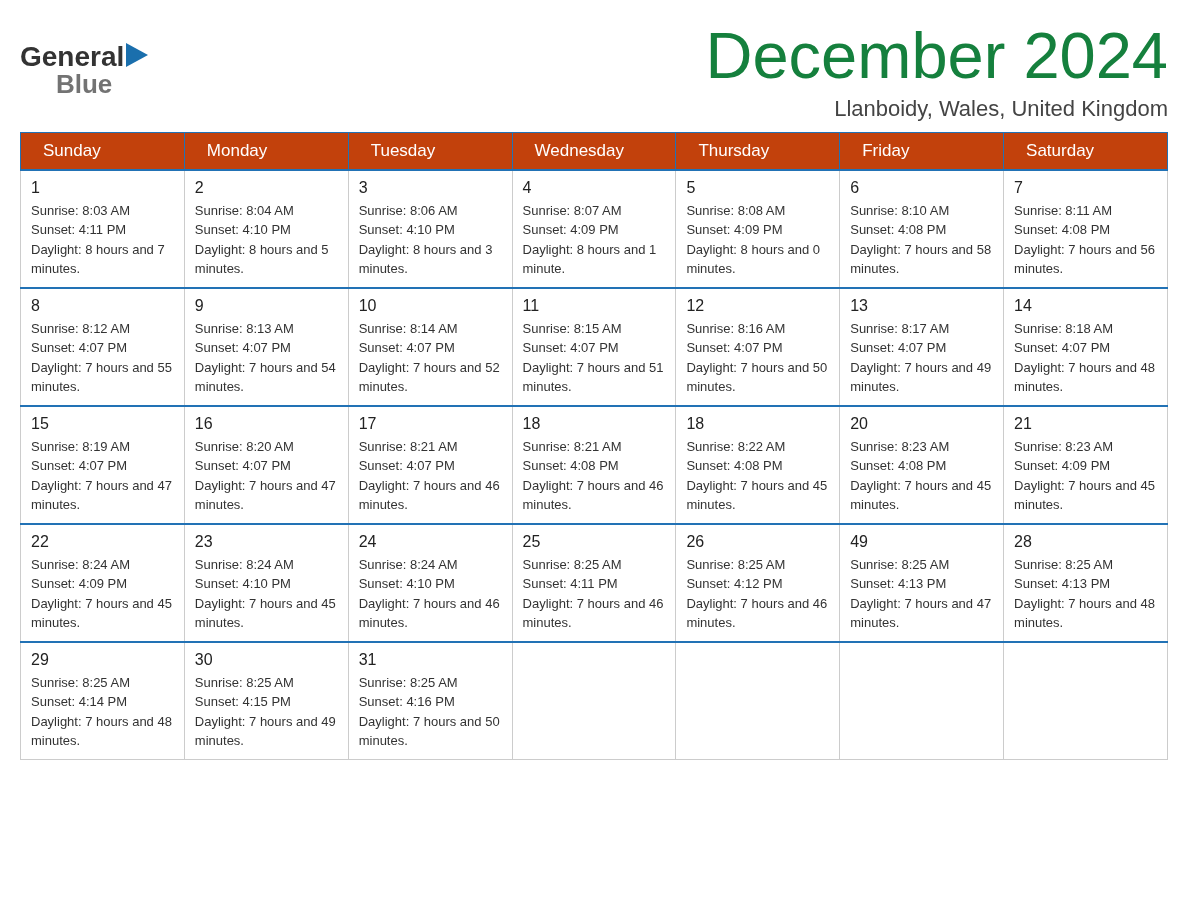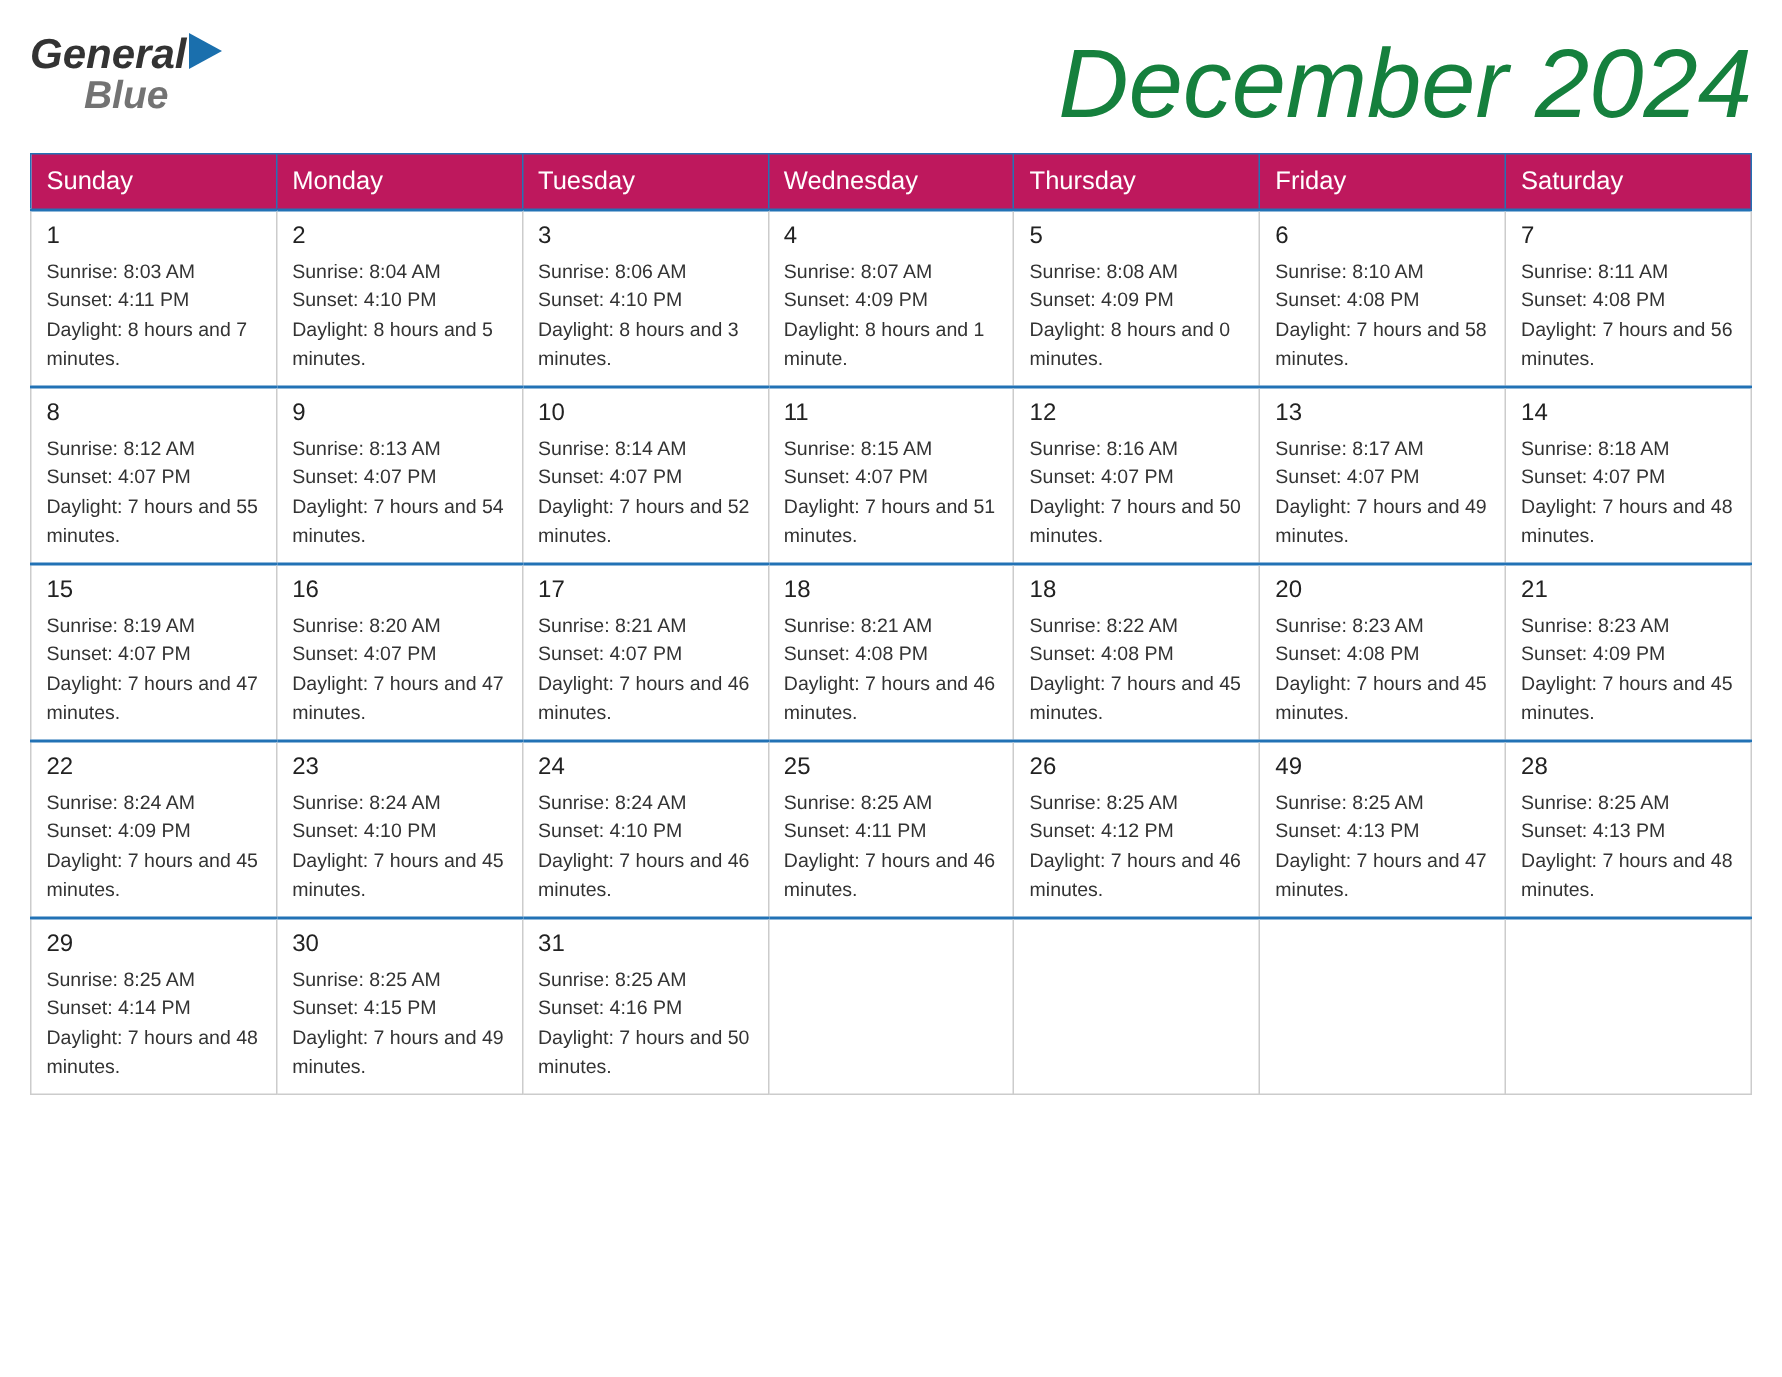--- a/index.html
+++ b/index.html
@@ -6,23 +6,22 @@
     body {
       font-family: Arial, sans-serif;
       background: #fff;
       padding: 20px;
       width: 1188px;
       min-height: 918px;
     }
     .header {
       display: flex;
       justify-content: space-between;
-      align-items: flex-start;
+      align-items: center;
       margin-bottom: 10px;
-      font-style: italic;
     }
     .logo-text-general {
       font-size: 28px;
       font-weight: bold;
       color: #333;
     }
     .logo-container {
       display: flex;
       flex-direction: column;
     }
@@ -50,25 +49,25 @@
       font-size: 22px;
       color: #444;
       margin-top: 4px;
     }
     .calendar {
       width: 100%;
       border-collapse: collapse;
       margin-top: 8px;
     }
     .calendar th {
-      background: #be185d;
+      background: #c2410c;
       color: #fff;
       font-size: 17px;
       font-weight: normal;
-      padding: 8px 10px;
+      padding: 8px 22px;
       text-align: left;
       border: 1px solid #2272b5;
     }
     .calendar td {
       vertical-align: top;
       padding: 8px 10px;
       border: 1px solid #ccc;
       border-top: 2px solid #2272b5;
       width: 14.28%;
       font-size: 13px;
@@ -104,20 +103,21 @@
       <span style="position:relative; display:inline-block; margin-left:2px;">
         <svg width="22" height="24" viewBox="0 0 22 24">
           <polygon points="0,0 22,12 0,24" fill="#1a6fad"></polygon>
         </svg>
       </span>
     </div>
     <div class="logo-bottom">Blue</div>
   </div>
   <div class="title-section">
     <div class="calendar-title">December 2024</div>
+    <div class="calendar-subtitle">Llanboidy, Wales, United Kingdom</div>
   </div>
 </div>
 
 <table class="calendar">
   <thead>
     <tr>
     <th>Sunday</th>
         <th>Monday</th>
         <th>Tuesday</th>
         <th>Wednesday</th>

